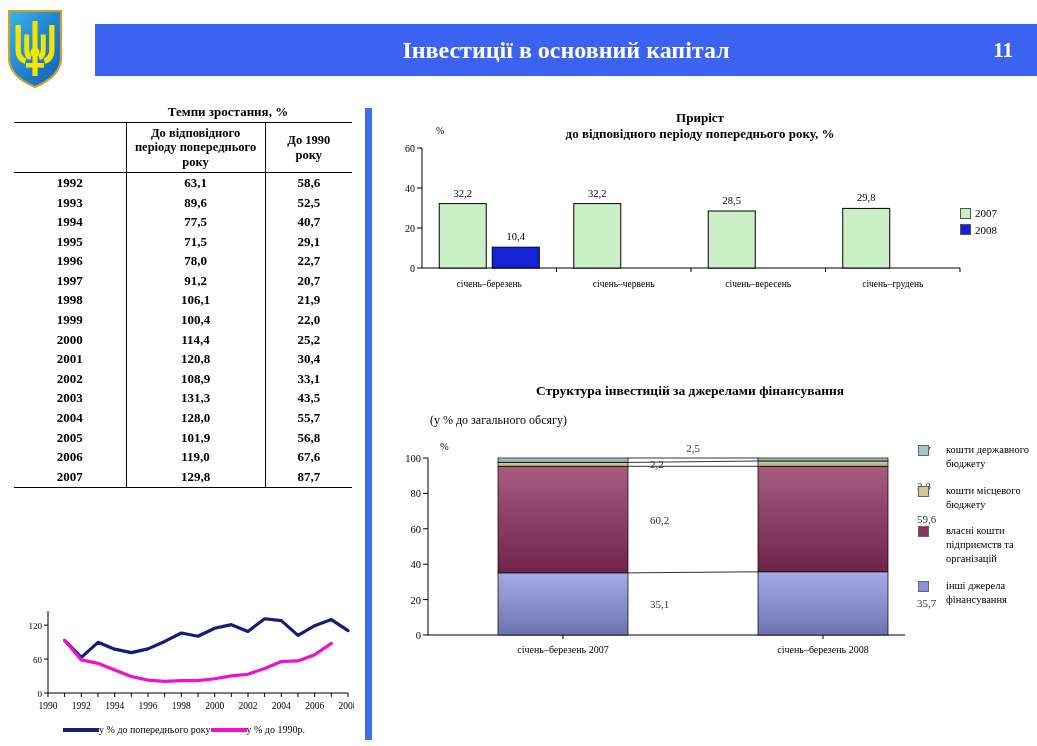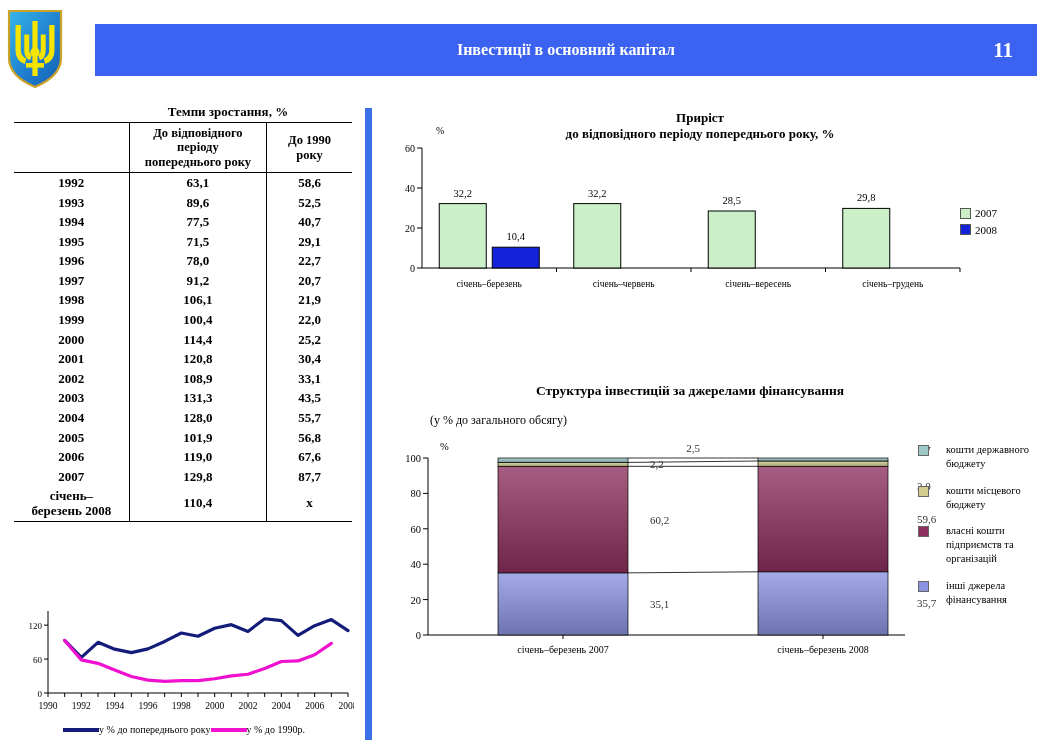--- a/index.html
+++ b/index.html
@@ -9,21 +9,21 @@
     position:relative;overflow:hidden;
   }
   .emblem{position:absolute;left:6px;top:8px;width:58px;height:82px;}
   .titlebar{
     position:absolute;left:95px;top:24px;width:942px;height:52px;
     background:#3b62f0;
   }
   .titlebar .ttl{
     position:absolute;left:0;top:0;width:100%;height:100%;
     display:flex;align-items:center;justify-content:center;
-    color:#ffffff;font-size:16px;font-weight:bold;
+    color:#ffffff;font-size:24px;font-weight:bold;
   }
   .titlebar .pnum{
     position:absolute;right:24px;top:0;height:100%;
     display:flex;align-items:center;color:#ffffff;
     font-size:21px;font-weight:bold;
   }
   .vdivider{position:absolute;left:365px;top:108px;width:7px;height:632px;background:#3b71e8;}
 
   
   .tblwrap{position:absolute;left:14px;top:104px;width:338px;}
@@ -189,25 +189,20 @@
         </tr>
         <tr>
           <td class="yr">2006</td>
           <td class="v1">119,0</td>
           <td class="v2">67,6</td>
         </tr>
         <tr>
           <td class="yr">2007</td>
           <td class="v1">129,8</td>
           <td class="v2">87,7</td>
-        </tr>
-        <tr class="last">
-          <td class="yr">січень–<br>березень 2008</td>
-          <td class="v1">110,4</td>
-          <td class="v2">x</td>
         </tr>
       </tbody>
   </table>
   <div class="tbl-bottom"></div>
 </div>
 
 <div class="linechart">
   <svg id="lineSvg" viewBox="0 0 340 118" width="340" height="118">
       <line x1="34" y1="6" x2="34" y2="88" stroke="#000" stroke-width="1"></line>
       <line x1="34" y1="88" x2="334" y2="88" stroke="#000" stroke-width="1"></line>

